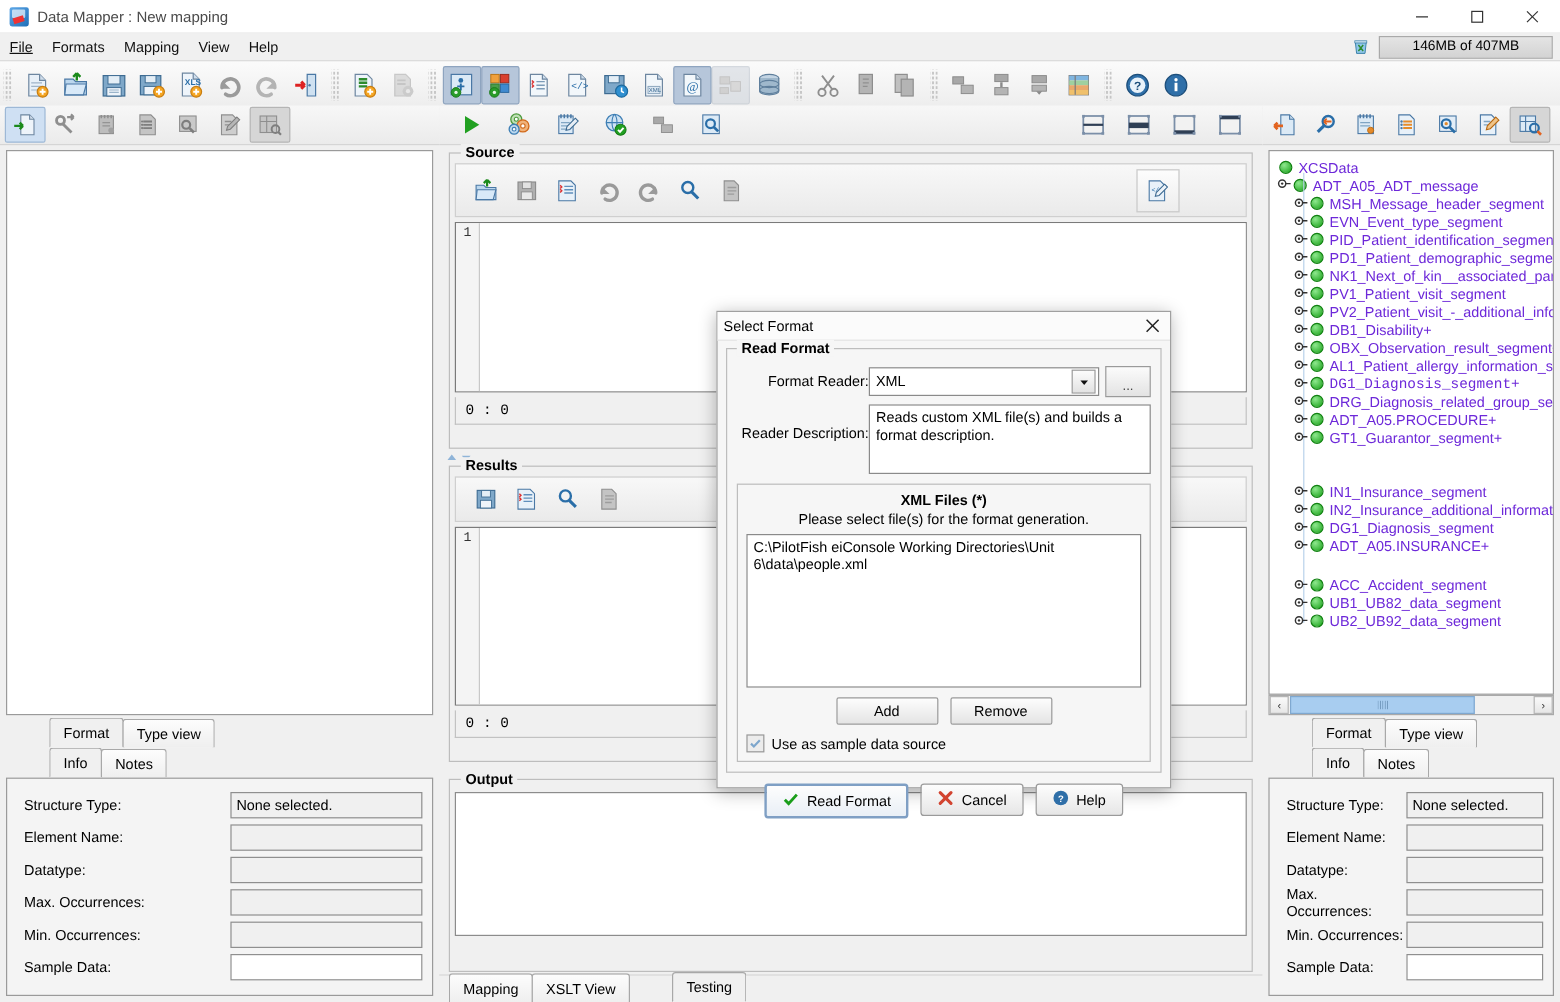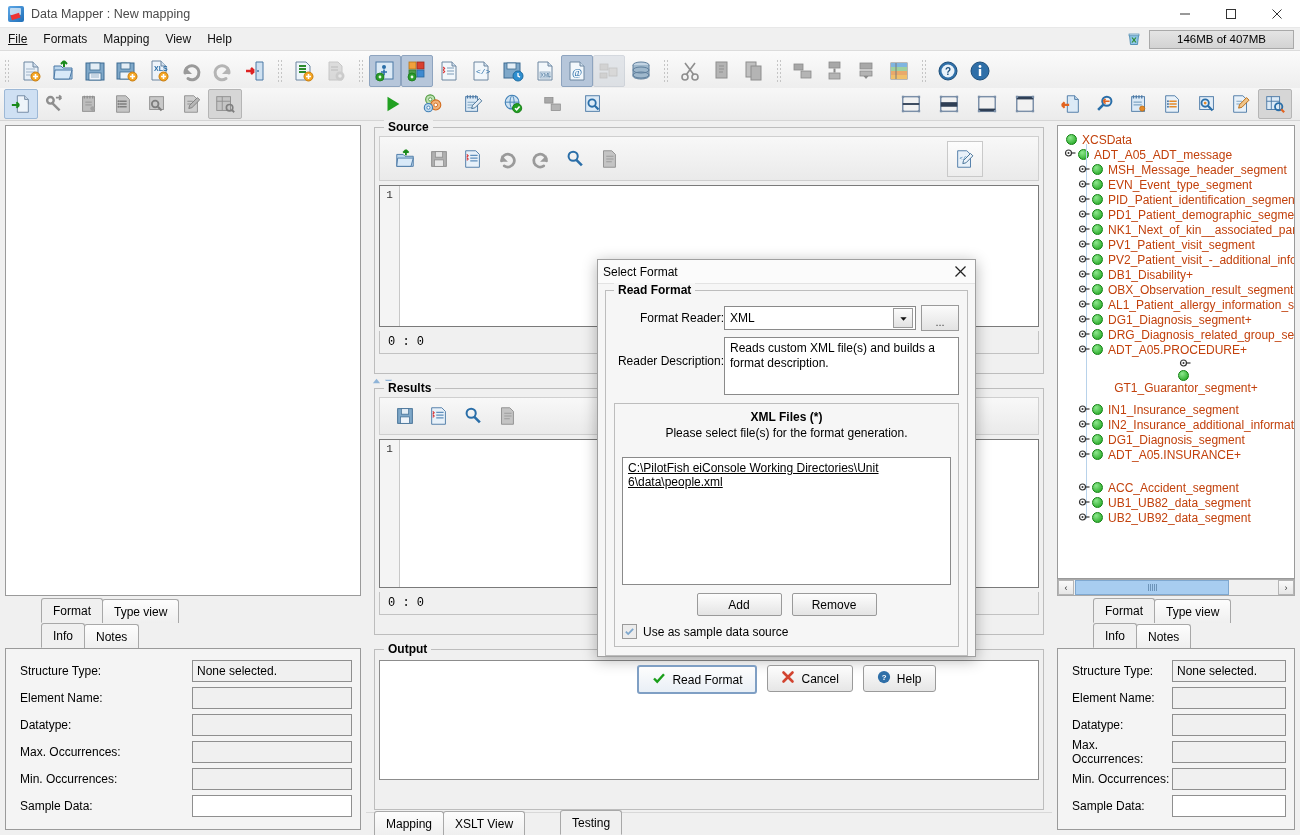--- a/index.html
+++ b/index.html
@@ -118,21 +118,21 @@
     background-image:linear-gradient(90deg,#5e86ab 1px,transparent 1px);
     background-size:2px 7px;opacity:.8;}
 
   
   .tree{padding:6px 0 0 0;font-size:12px;position:relative;white-space:nowrap;overflow:hidden;}
   .tnode{display:flex;align-items:center;height:15px;}
   .tdot{width:9px;height:9px;border-radius:50%;
     background:radial-gradient(circle at 35% 30%,#8ee88e,#17a017);
     border:1px solid #108010;margin-right:5px;flex:none;}
   .thandle{width:13px;height:13px;margin-right:1px;position:relative;flex:none;}
-  .tlabel{color:#c2410c;}
+  .tlabel{color:#6d28d9;}
   .vline{position:absolute;left:28px;top:18px;bottom:6px;width:1px;background:#b8d2ea;}
   .dialog{position:absolute;left:597px;top:259px;width:377px;height:396px;
     background:#f6f6f6;border:1px solid #a0a0a0;box-shadow:0 3px 14px rgba(0,0,0,.30);}
   .dlg-title{height:23px;background:#fbfbfb;border-bottom:1px solid #e3e3e3;
     display:flex;align-items:center;padding:0 4px 0 5px;font-size:12px;color:#000;}
   .dlg-close{margin-left:auto;width:22px;height:20px;display:flex;align-items:center;justify-content:center;}
   .dlg-body{padding:6px 7px 0 7px;}
   .fieldset{border:1px solid #bdbdbd;position:relative;padding:14px 8px 8px 8px;}
   .fieldset > .legend{position:absolute;top:-8px;left:8px;background:#f6f6f6;padding:0 4px;
     font-size:12px;font-weight:bold;}
@@ -144,22 +144,22 @@
     border:1px solid #9a9a9a;background:linear-gradient(#fcfcfc,#e2e2e2);
     display:flex;align-items:center;justify-content:center;}
   .ellipsisbtn{width:36px;height:22px;margin-left:5px;border:1px solid #9a9a9a;
     background:linear-gradient(#fbfbfb,#e3e3e3);font-size:11px;color:#444;
     display:flex;align-items:flex-end;justify-content:center;padding-bottom:2px;}
   .descbox{flex:1;height:50px;border:1px solid #8a8a8a;background:#fff;padding:3px 5px;
     font-size:12px;line-height:15px;}
   .filesfs{border:1px solid #bdbdbd;margin-top:8px;padding:6px 7px 7px 7px;background:#f6f6f6;}
   .files-title{text-align:center;font-weight:bold;font-size:12px;margin-bottom:2px;}
   .files-sub{text-align:center;font-size:12px;line-height:15px;}
-  .filelist{height:122px;border:1px solid #8a8a8a;background:#fff;margin-top:16px;
-    font-size:12px;padding:2px 3px;text-decoration:underline;}
+  .filelist{height:122px;border:1px solid #8a8a8a;background:#fff;margin-top:4px;
+    font-size:12px;padding:2px 3px;}
   .filerow{padding:1px 2px;}
   .fbtnrow{display:flex;justify-content:center;gap:10px;margin-top:8px;}
   .gbtn{min-width:55px;height:21px;border:1px solid #9a9a9a;border-radius:2px;
     background:linear-gradient(#fdfdfd,#e4e4e4);font-size:12px;
     display:flex;align-items:center;justify-content:center;padding:0 14px;}
   .chkrow{display:flex;align-items:center;margin-top:8px;gap:6px;}
   .chk{width:13px;height:13px;border:1px solid #9a9a9a;background:#ececec;
     display:flex;align-items:center;justify-content:center;}
   .dlg-footer{display:flex;justify-content:center;gap:10px;margin-top:9px;}
   .fbtn{height:25px;border:1px solid #9a9a9a;border-radius:3px;
@@ -936,21 +936,21 @@
               </div>
               <div class="tnode" style="padding-left: 20px;">
                 <span class="thandle"><svg width="13" height="13" viewBox="0 0 13 13">
                     <circle cx="4.5" cy="6" r="3" fill="none" stroke="#333" stroke-width="1.2"></circle>
                     <circle cx="4.5" cy="6" r="1" fill="#333"></circle>
                     <path d="M7.5 6h4" stroke="#333" stroke-width="1.2"></path>
                   </svg></span>
                 <span class="tdot"></span>
                 <span class="tlabel">AL1_Patient_allergy_information_se</span>
               </div>
-              <div class="tnode" style="padding-left: 20px;">
+              <div class="tnode" style="padding-left: 20px; font-family: Liberation Mono, monospace;">
                 <span class="thandle"><svg width="13" height="13" viewBox="0 0 13 13">
                     <circle cx="4.5" cy="6" r="3" fill="none" stroke="#333" stroke-width="1.2"></circle>
                     <circle cx="4.5" cy="6" r="1" fill="#333"></circle>
                     <path d="M7.5 6h4" stroke="#333" stroke-width="1.2"></path>
                   </svg></span>
                 <span class="tdot"></span>
                 <span class="tlabel">DG1_Diagnosis_segment+</span>
               </div>
               <div class="tnode" style="padding-left: 20px;">
                 <span class="thandle"><svg width="13" height="13" viewBox="0 0 13 13">
@@ -963,21 +963,21 @@
               </div>
               <div class="tnode" style="padding-left: 20px;">
                 <span class="thandle"><svg width="13" height="13" viewBox="0 0 13 13">
                     <circle cx="4.5" cy="6" r="3" fill="none" stroke="#333" stroke-width="1.2"></circle>
                     <circle cx="4.5" cy="6" r="1" fill="#333"></circle>
                     <path d="M7.5 6h4" stroke="#333" stroke-width="1.2"></path>
                   </svg></span>
                 <span class="tdot"></span>
                 <span class="tlabel">ADT_A05.PROCEDURE+</span>
               </div>
-              <div class="tnode" style="padding-left: 20px; flex-direction: column;">
+              <div class="tnode" style="padding-left: 20px;">
                 <span class="thandle"><svg width="13" height="13" viewBox="0 0 13 13">
                     <circle cx="4.5" cy="6" r="3" fill="none" stroke="#333" stroke-width="1.2"></circle>
                     <circle cx="4.5" cy="6" r="1" fill="#333"></circle>
                     <path d="M7.5 6h4" stroke="#333" stroke-width="1.2"></path>
                   </svg></span>
                 <span class="tdot"></span>
                 <span class="tlabel">GT1_Guarantor_segment+</span>
               </div>
             </div>
           <div style="height:30px;"></div>

